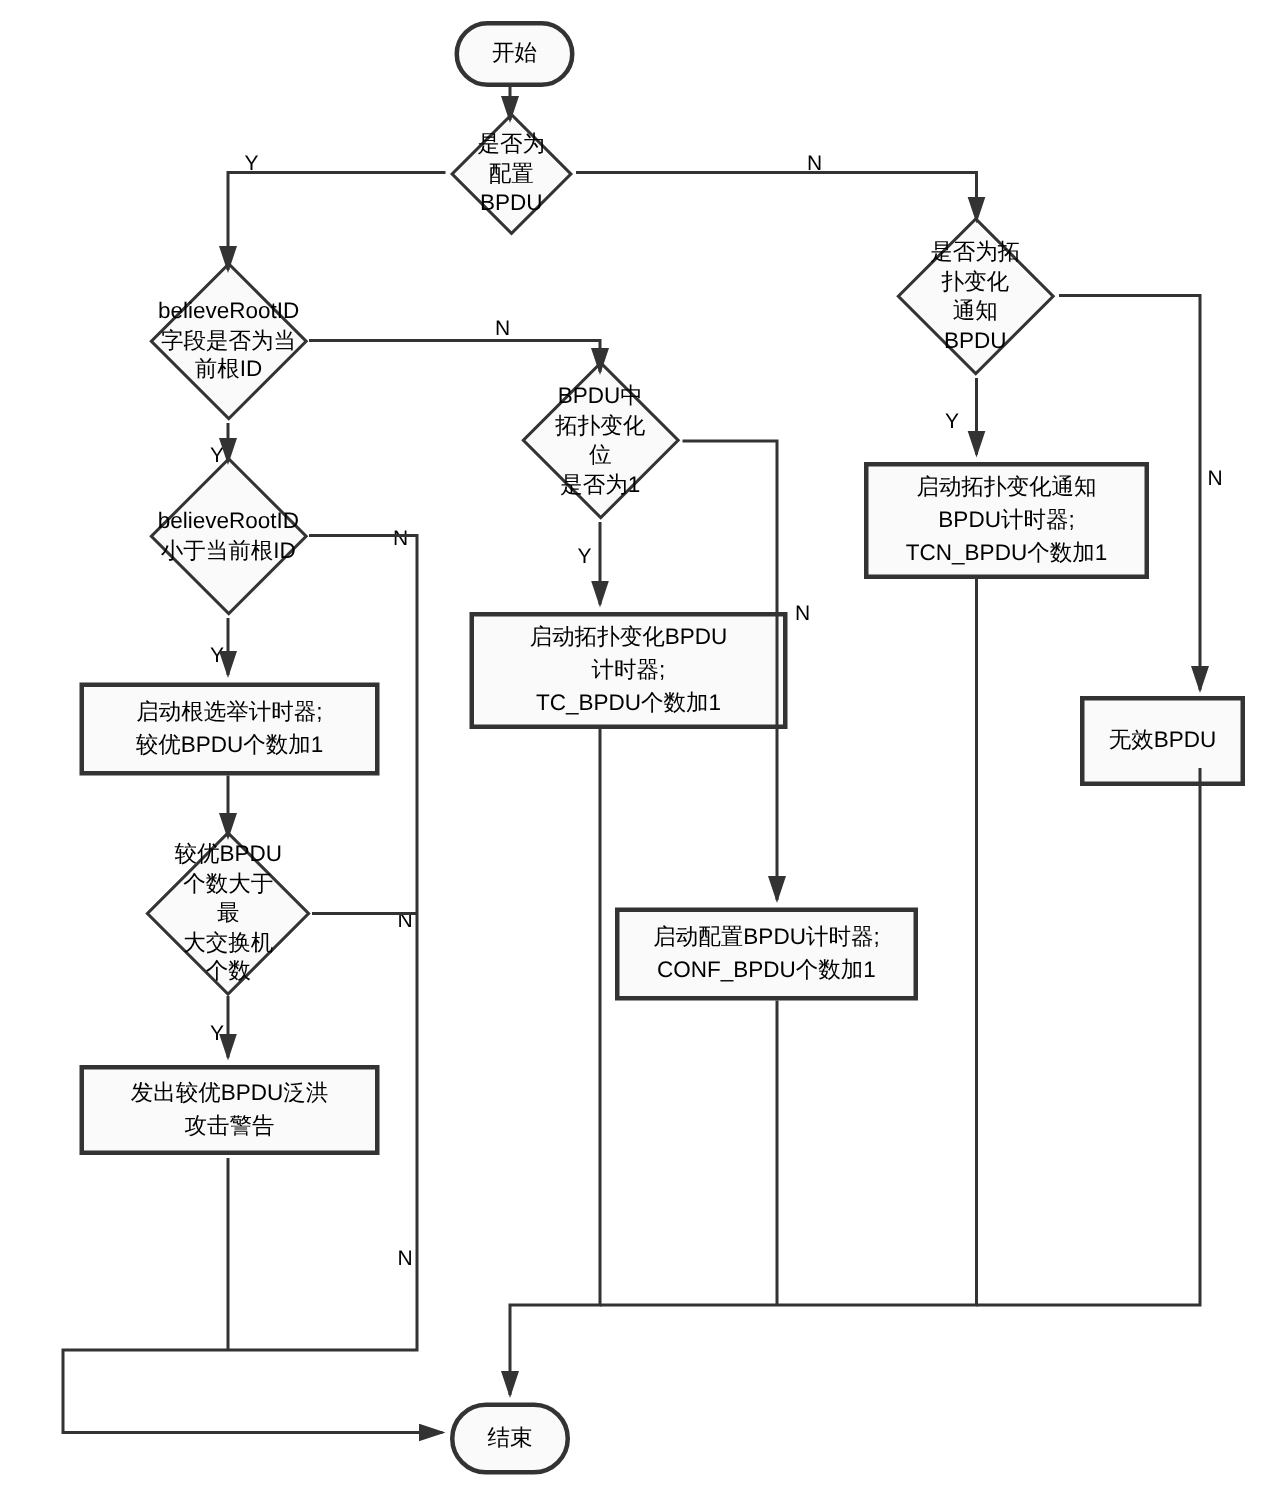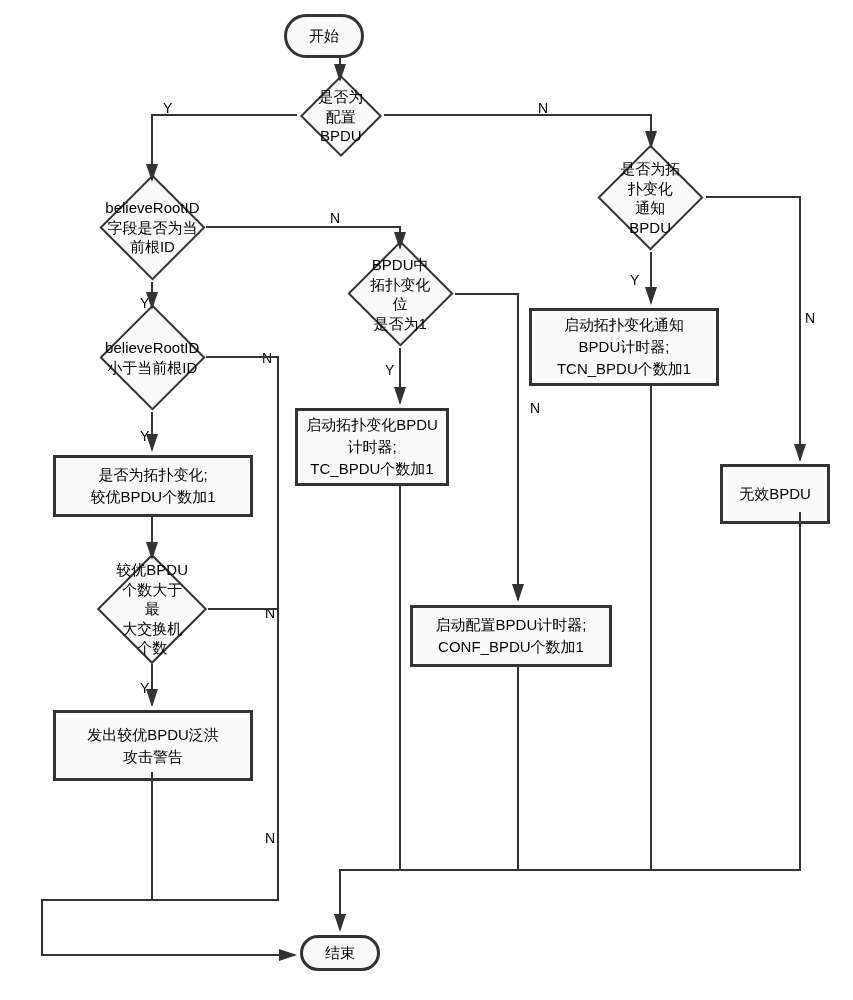--- a/index.html
+++ b/index.html
@@ -8,68 +8,68 @@
 .terminal{border-radius:28px;border-width:3px}
 .decision{transform:rotate(45deg);border-width:2px;padding:0}
 .decision .inner{transform:rotate(-45deg);text-align:center;line-height:1.3}
 .process{border-width:3px}
 .label{position:absolute;font-size:14px}
 svg{position:absolute;top:0;left:0;pointer-events:none}
 </style>
 </head>
 <body>
 
-<div class="box terminal" style="left:284px;top:14px;width:80px;height:44px">
+<div class="box terminal" style="left:303px;top:14px;width:80px;height:44px">
     <span>开始</span>
   </div>
-<div class="box terminal" style="left:300px;top:935px;width:80px;height:36px">
+<div class="box terminal" style="left:300px;top:935px;width:80px;height:48px">
     <span>结束</span>
   </div>
 
 <div class="box decision" style="left:312px;top:87px;width:58px;height:58px">
     <div class="inner" style="width:160px"><span>是否为配置BPDU</span></div>
   </div>
 
 <div class="box decision" style="left:115px;top:190px;width:75px;height:75px">
     <div class="inner" style="width:160px"><span>believeRootID</span><br><span>字段是否为当前根ID</span></div>
   </div>
 
 <div class="box decision" style="left:115px;top:320px;width:75px;height:75px">
     <div class="inner" style="width:140px"><span>believeRootID</span><br><span>小于当前根ID</span></div>
   </div>
 
 <div class="box process" style="left:53px;top:455px;width:200px;height:62px">
-    <div><span>是否为拓扑变化;</span><br><span>较优BPDU个数加1</span></div>
+    <div><span>启动根选举计时器;</span><br><span>较优BPDU个数加1</span></div>
   </div>
 
 <div class="box decision" style="left:113px;top:570px;width:78px;height:78px">
     <div class="inner" style="width:170px"><span>较优BPDU个数大于最</span><br><span>大交换机个数</span></div>
   </div>
 
-<div class="box process" style="left:53px;top:710px;width:200px;height:71px">
+<div class="box process" style="left:53px;top:710px;width:200px;height:60px">
     <div><span>发出较优BPDU泛洪</span><br><span>攻击警告</span></div>
   </div>
 
 <div class="box decision" style="left:363px;top:256px;width:75px;height:75px">
     <div class="inner" style="width:170px"><span>BPDU中拓扑变化位</span><br><span>是否为1</span></div>
   </div>
 
-<div class="box process" style="left:295px;top:408px;width:154px;height:78px">
+<div class="box process" style="left:313px;top:408px;width:212px;height:78px">
     <div><span>启动拓扑变化BPDU</span><br><span>计时器;</span><br><span>TC_BPDU个数加1</span></div>
   </div>
 
 <div class="box process" style="left:410px;top:605px;width:202px;height:62px">
     <div><span>启动配置BPDU计时器;</span><br><span>CONF_BPDU个数加1</span></div>
   </div>
 
 <div class="box decision" style="left:613px;top:160px;width:75px;height:75px">
     <div class="inner" style="width:150px"><span>是否为拓扑变化</span><br><span>通知BPDU</span></div>
   </div>
 
-<div class="box process" style="left:529px;top:308px;width:190px;height:78px">
+<div class="box process" style="left:576px;top:308px;width:190px;height:78px">
     <div><span>启动拓扑变化通知</span><br><span>BPDU计时器;</span><br><span>TCN_BPDU个数加1</span></div>
   </div>
 
 <div class="box process" style="left:720px;top:464px;width:110px;height:60px">
     <span>无效BPDU</span>
   </div>
 
 <div class="label" style="left:163px;top:100px">Y</div>
 <div class="label" style="left:538px;top:100px">N</div>
 <div class="label" style="left:140px;top:295px">Y</div>

